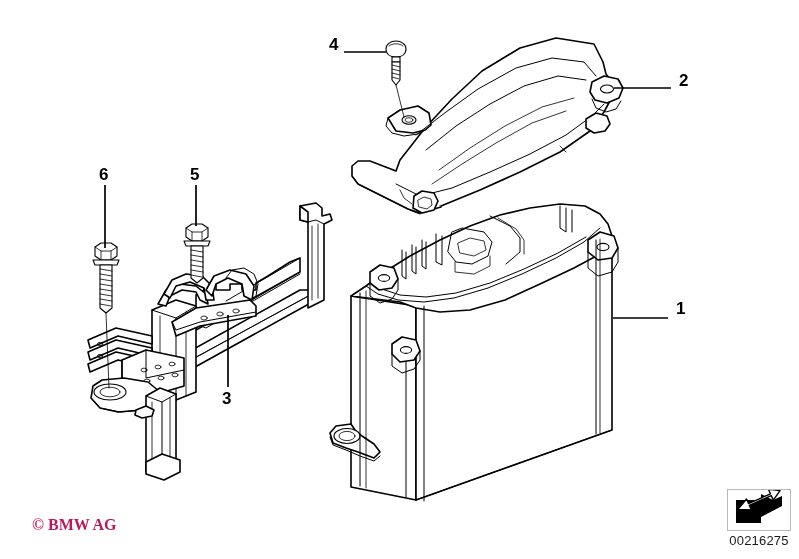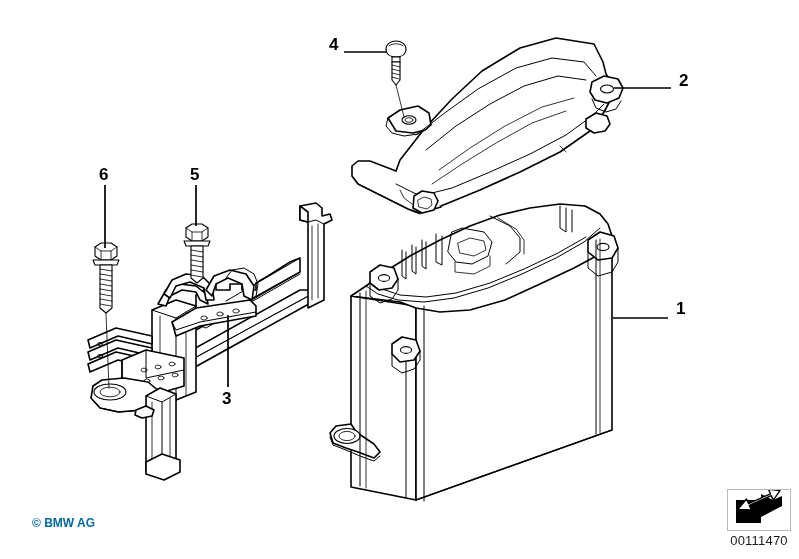--- a/index.html
+++ b/index.html
@@ -31,24 +31,24 @@
     font-weight: bold;
     font-size: 17px;
     color: #000000;
     line-height: 1;
     user-select: none;
   }
   #copyright {
     position: absolute;
     left: 32px;
     top: 516px;
-    font-family: Liberation Sans, sans-serif;
-    font-size: 12px;
+    font-family: Liberation Serif, serif;
+    font-size: 16px;
     font-weight: bold;
-    color: #0369a1;
+    color: #be185d;
     letter-spacing: 0px;
     white-space: nowrap;
   }
   #imgnum-box {
     position: absolute;
     left: 727px;
     top: 489px;
     width: 64px;
     height: 42px;
     border: 1px solid #b8b8b8;
@@ -308,15 +308,15 @@
   <div id="copyright">© BMW AG</div>
 
   <div id="imgnum-box">
     <svg width="62" height="40" viewBox="0 0 62 40" xmlns="http://www.w3.org/2000/svg">
 
       <path d="M8,22 L8,33 L33,33 L33,27 L54,16 L54,6 L45,10 L33,4 L33,10 L8,10 Z" fill="#000000"></path>
 
       <path d="M8,10 L20,4 L20,9 L44,9 L44,4 L54,10 L44,16 L44,11 L20,11 L20,16 Z" fill="#ffffff" stroke="#000000" stroke-width="1.4" stroke-linejoin="round" transform="rotate(-24 31 10)"></path>
     </svg>
   </div>
-  <div id="imgnum-text">00111470</div>
+  <div id="imgnum-text">00216275</div>
 
 </div>
 
 </body></html>

